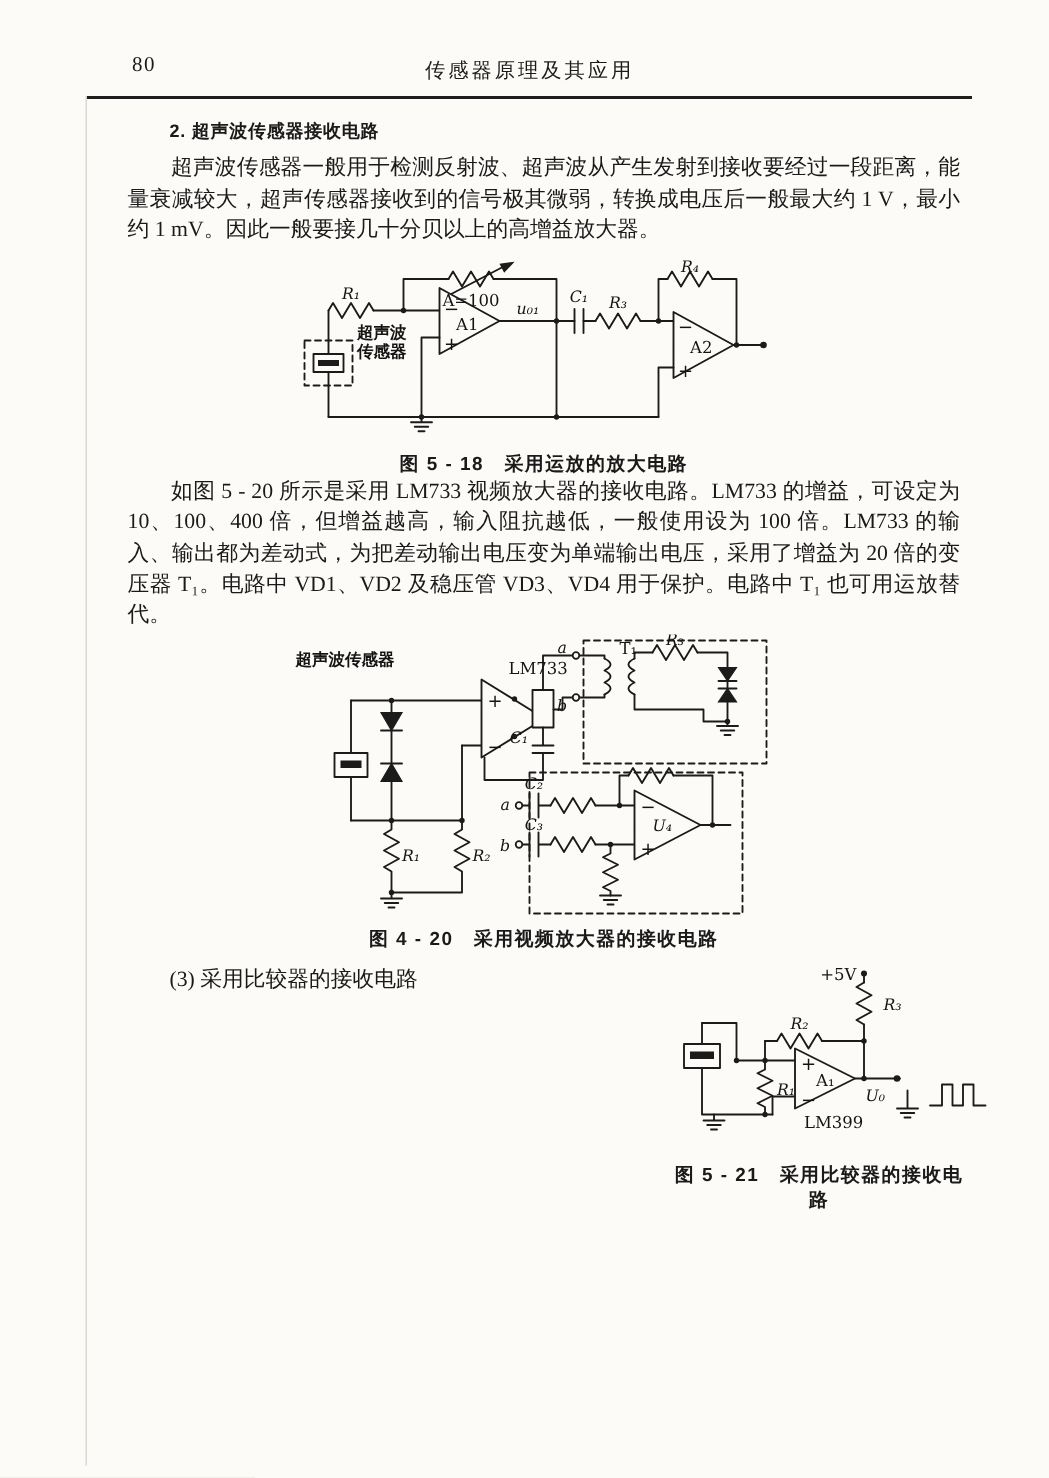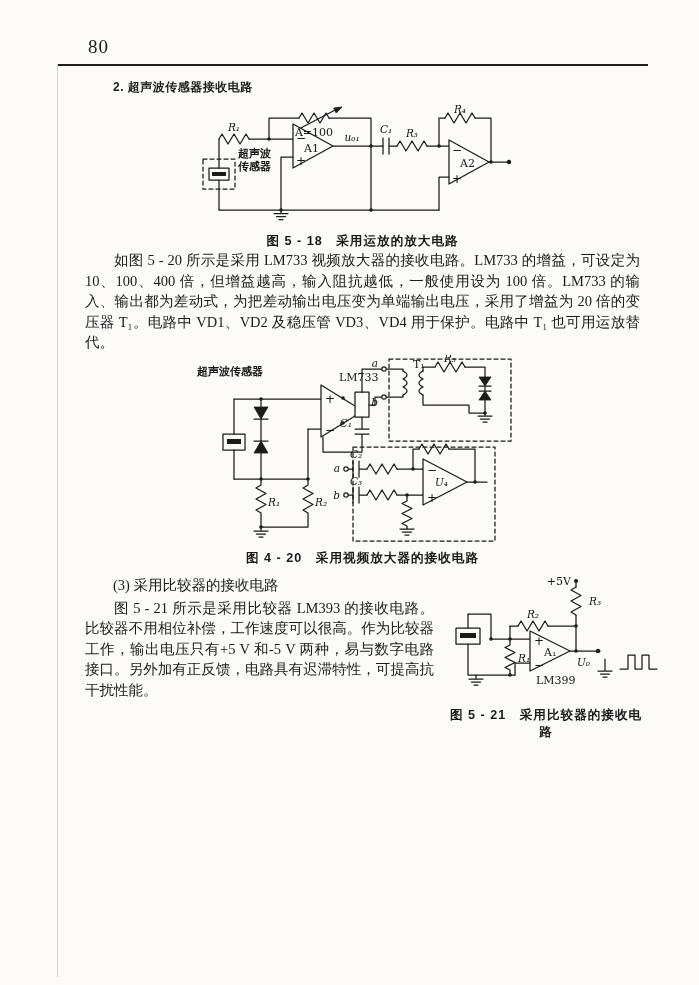--- a/index.html
+++ b/index.html
@@ -1,21 +1,21 @@
 <!DOCTYPE html>
 <html><head>
 <meta charset="utf-8">
 <style>
   html,body{margin:0;padding:0;background:#e9e7e2;}
   .page{position:relative;width:699px;height:985px;background:#fcfbf8;overflow:hidden;
         font-family:"Liberation Serif","DejaVu Serif",serif;color:#1a1a1a;
         padding:34px 59px 0 85px;box-sizing:border-box;}
   .scan-edge{position:absolute;left:57px;top:64px;bottom:8px;width:1px;background:#dad7d0;}
   .hdr{position:relative;margin-left:-27px;width:590px;height:22px;}
-  .hdr .pno{position:absolute;left:30px;top:2px;font-size:19px;letter-spacing:1px;}
+  .hdr .pno{position:absolute;left:30px;top:2px;font-size:14px;letter-spacing:1px;}
   .hdr .rt{position:absolute;left:0;right:0;top:4px;text-align:center;font-size:13.5px;letter-spacing:2px;}
   .rule{margin-left:-27px;width:590px;border-top:2px solid #1e1e1e;margin-top:8px;}
   .h2{font-family:"Liberation Sans","DejaVu Sans",sans-serif;font-weight:bold;
       font-size:12px;margin:13px 0 6px 28px;letter-spacing:.5px;}
   .sub{font-size:14.5px;margin:2px 0 2px 28px;line-height:20.6px;}
   p.body{font-size:14.5px;line-height:20.6px;text-align:justify;text-indent:2em;margin:0;}
   .figwrap{margin:0;}
   .caption{font-family:"Liberation Sans","DejaVu Sans",sans-serif;font-weight:bold;
            font-size:12.6px;text-align:center;letter-spacing:1px;margin-top:3px;}
   .circuit{display:block;}
@@ -40,25 +40,27 @@
   .tk{font:bold 11px "Liberation Sans","DejaVu Sans",sans-serif;}
 </style>
 </head>
 <body>
 
 <div class="page">
   <div class="scan-edge"></div>
 
   <div class="hdr">
     <span class="pno">80</span>
+    <span class="rt">传感器原理及其应用</span>
   </div>
   <div class="rule"></div>
 
   <div class="h2">2. 超声波传感器接收电路</div>
 
+  <p class="body">超声波传感器一般用于检测反射波、超声波从产生发射到接收要经过一段距离，能量衰减较大，超声传感器接收到的信号极其微弱，转换成电压后一般最大约 1 V，最小约 1 mV。因此一般要接几十分贝以上的高增益放大器。</p>
 
   <div class="figwrap">
     <svg class="circuit f19" width="320" height="126" viewBox="0 0 320 126">
       <g class="w">
         <rect class="dash" x="2" y="55" width="32" height="30"></rect>
         <rect x="8" y="64" width="20" height="12"></rect>
         <rect class="blk" x="11" y="68" width="14" height="4"></rect>
         <path d="M18,64 V35"></path>
         <path d="M18,35 l3,-5 l6,10 l6,-10 l6,10 l6,-10 l3,5"></path>
         <path d="M48,35 H92"></path>
@@ -246,16 +248,15 @@
         <text class="tv" x="70" y="91">R₁</text>
         <text class="tm" x="86" y="74">+</text>
         <text class="tm" x="86" y="98">−</text>
         <text class="tc" x="96" y="85">A₁</text>
         <text class="tc" x="88" y="113">LM399</text>
         <text class="tv" x="142" y="95" text-anchor="end">U₀</text>
       </svg>
       <div class="caption">图 5 - 21　采用比较器的接收电路</div>
     </div>
     <div class="sub">(3) 采用比较器的接收电路</div>
-    <p class="body">图 5 - 21 所示是采用比较器 LM393 的接收电路。比较器不用相位补偿，工作速度可以很高。作为比较器工作，输出电压只有+5 V 和-5 V 两种，易与数字电路接口。另外加有正反馈，电路具有迟滞特性，可提高抗干扰性能。</p>
   </div>
 
 </div>
 
 </body></html>

